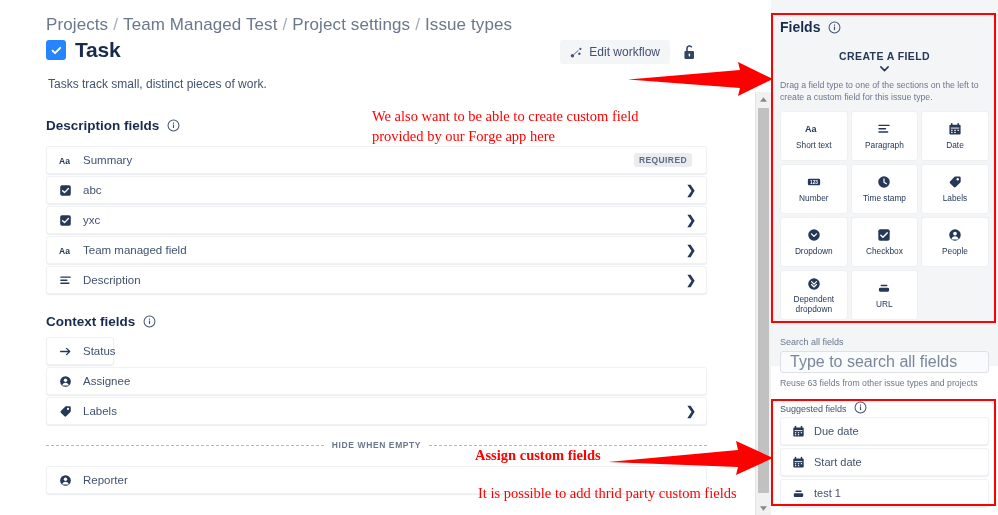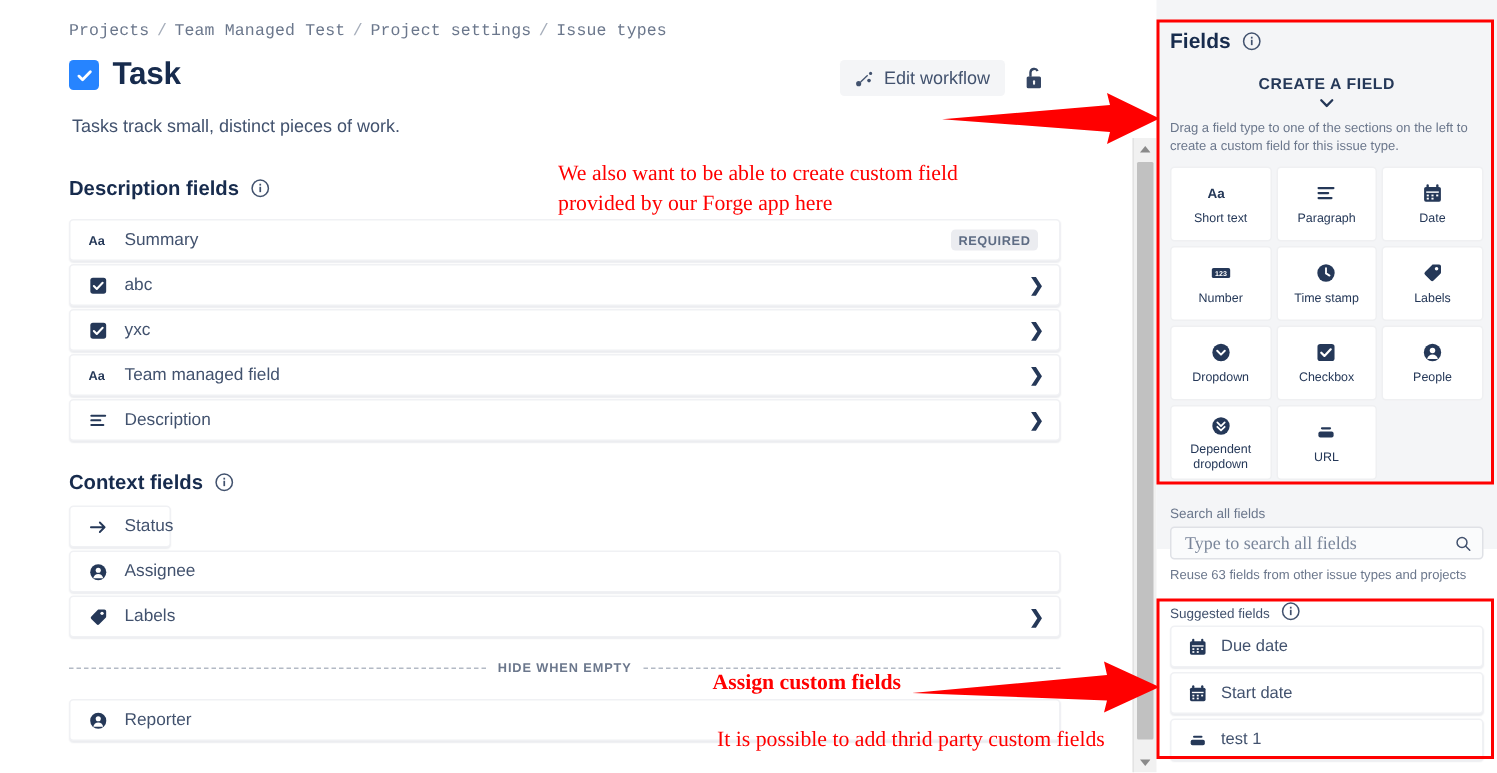--- a/index.html
+++ b/index.html
@@ -11,21 +11,21 @@
   }
   .screen{position:relative;width:998px;height:515px;}
 
   
   .left-pane{
     position:absolute;left:0;top:0;width:755px;height:515px;
     background:#fff;overflow:hidden;
   }
   .breadcrumb{
     position:absolute;left:46px;top:15px;
-    font-size:11px;color:#6B778C;white-space:nowrap;letter-spacing:0.1px;font-family:Liberation Mono, monospace;
+    font-size:17px;color:#6B778C;white-space:nowrap;letter-spacing:0.1px;
   }
   .breadcrumb .crumb{color:#6B778C;}
   .breadcrumb .sep{color:#A5ADBA;padding:0 5px;}
 
   .title-row{position:absolute;left:46px;top:38px;display:flex;align-items:center;gap:9px;}
   .task-check{
     width:20px;height:20px;border-radius:3px;background:#2684FF;
     display:flex;align-items:center;justify-content:center;
   }
   .task-check svg{display:block;}
@@ -111,21 +111,21 @@
   .tile .ticon{height:15px;display:flex;align-items:center;justify-content:center;}
 
   .searchlabel{font-size:9px;color:#6B778C;margin-top:17px;}
   .searchbox{
     box-sizing:border-box;margin-top:4px;width:209px;height:22px;background:#FAFBFC;
     border:1px solid #DFE1E6;border-radius:3px;
     display:flex;align-items:center;padding:0 7px;
   }
   .searchbox input{
     flex:1;border:none;outline:none;background:transparent;
-    font-size:12px;color:#42526E;font-family:Liberation Serif, serif;
+    font-size:16px;color:#42526E;font-family:Liberation Sans, sans-serif;
   }
   .searchbox input::placeholder{color:#7A869A;}
   .reuse{font-size:8.7px;color:#6B778C;margin-top:5px;}
 
   .sugg-head{display:flex;align-items:flex-end;gap:7px;margin-top:13px;}
   .sugg-head .t{font-size:9px;color:#42526E;font-weight:400;}
 
   .sug-row{
     box-sizing:border-box;width:209px;height:28px;background:#fff;
     border:1px solid #F0F1F4;border-radius:3px;margin-top:3px;

